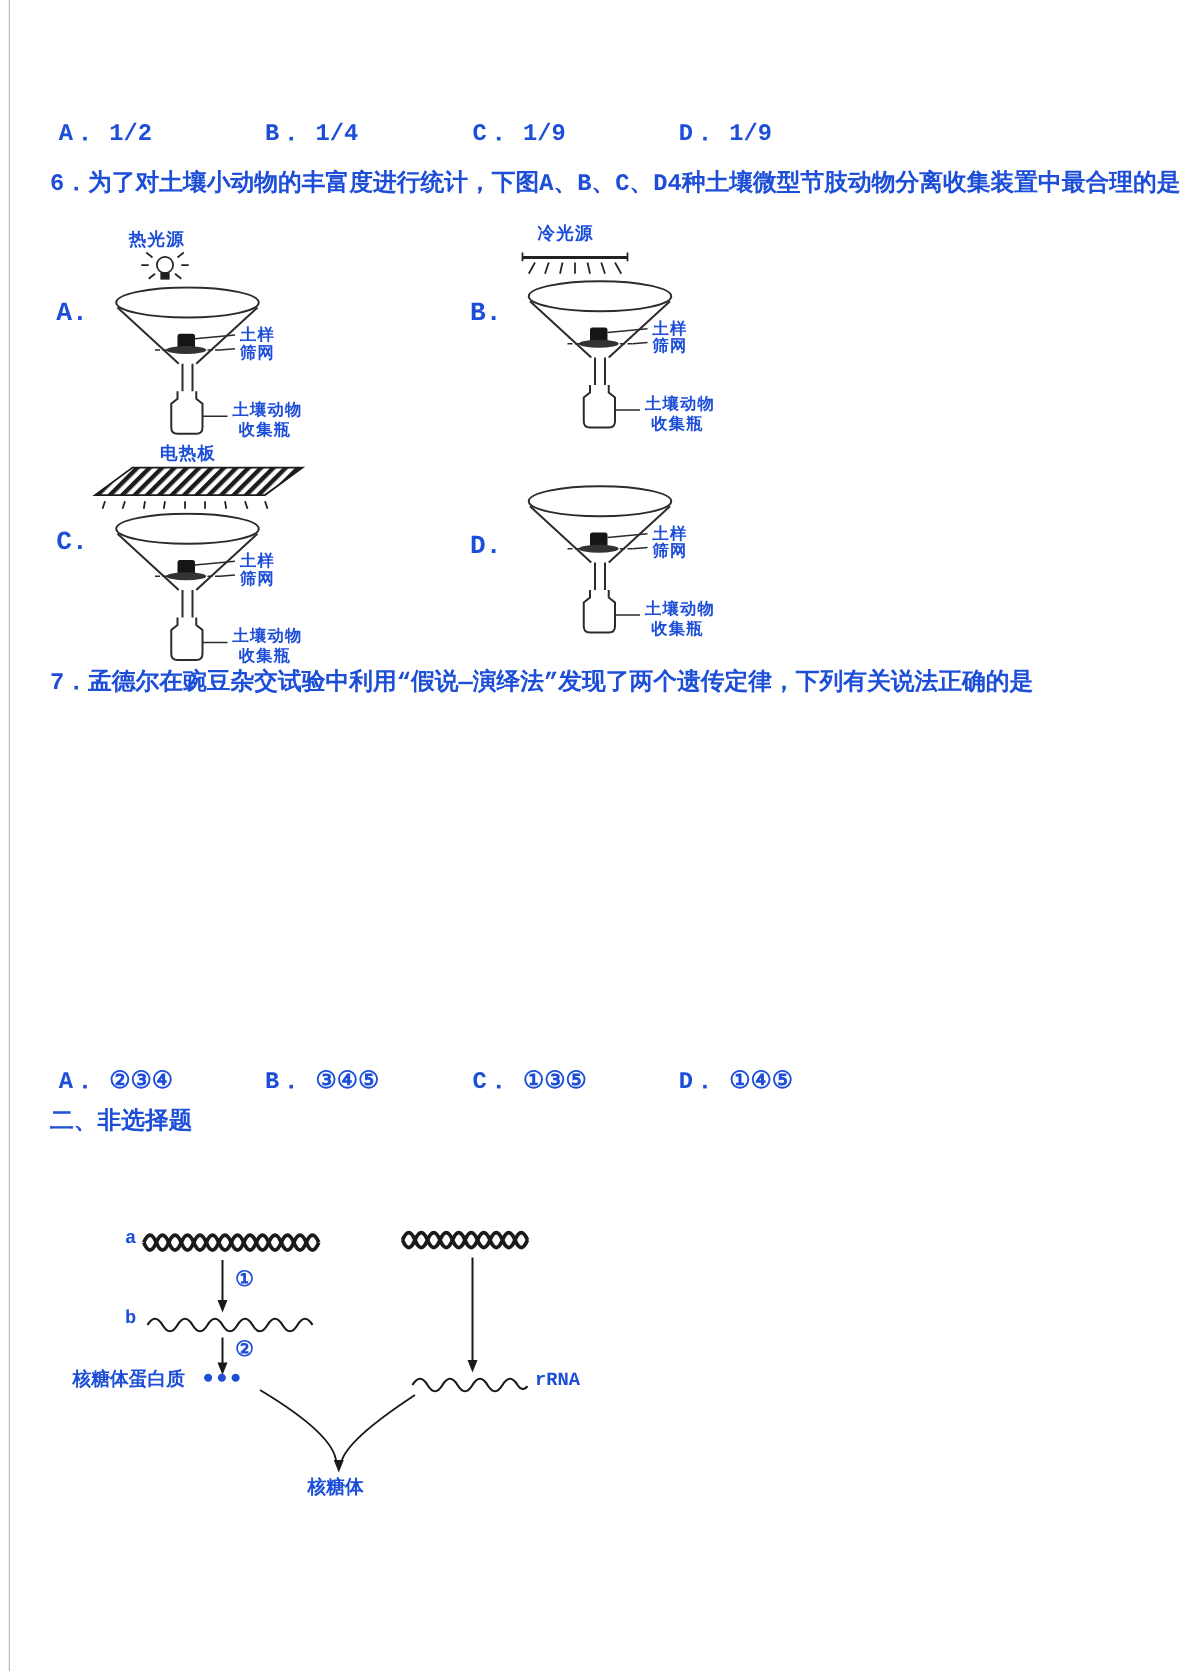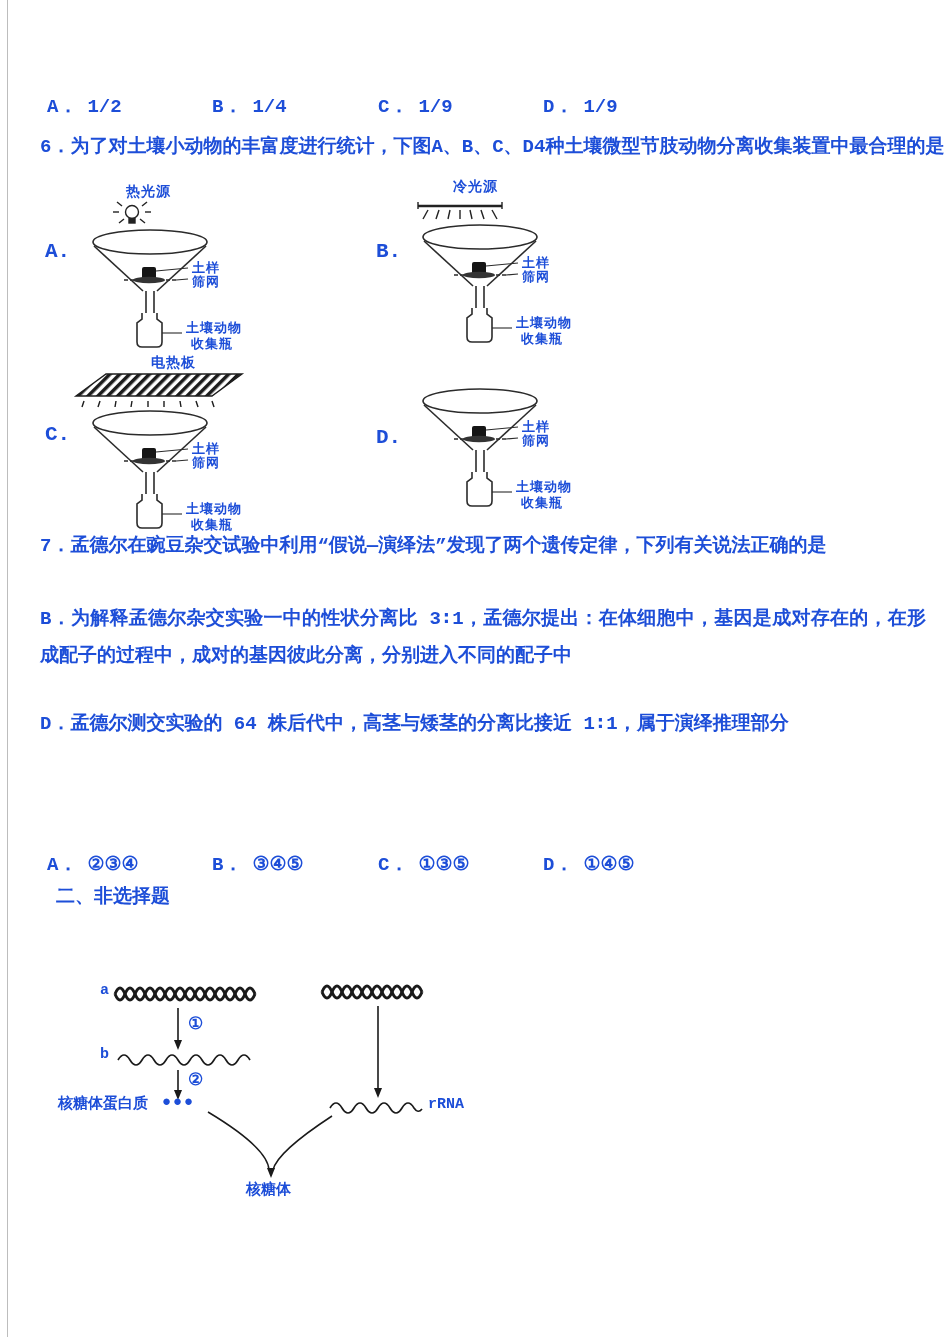--- a/index.html
+++ b/index.html
@@ -5,21 +5,21 @@
   html,body{margin:0;padding:0;background:#ffffff;}
   #page{position:relative;width:950px;height:1337px;background:#ffffff;overflow:hidden;
         font-family:Liberation Mono, monospace;color:#1d4ed8;font-weight:700;}
   .abs{position:absolute;}
   .line{white-space:nowrap;font-size:19px;}
   .para{font-size:19px;line-height:37px;text-align:justify;}
   .optcell{position:absolute;white-space:nowrap;font-size:19px;}
   .optcell .ltr{margin-right:10px;}
   .dev-letter{position:absolute;font-size:21px;}
   .apparatus{position:absolute;width:300px;height:175px;}
-  .src-label{position:absolute;font-size:14px;letter-spacing:1px;margin-left:23px;}
+  .src-label{position:absolute;font-size:14px;letter-spacing:1px;}
   .funnel-wrap{position:absolute;left:20px;width:230px;height:130px;}
   .plabel{position:absolute;font-size:13px;white-space:nowrap;letter-spacing:1px;}
   .dg-label{position:absolute;font-size:15px;white-space:nowrap;}
   .edge-line{position:absolute;left:7px;top:0;width:1px;height:1344px;background:#bdbdbd;}
   svg{display:block;}
 </style>
 </head>
 <body>
 
 <div id="page">
@@ -152,41 +152,35 @@
           <use href="#funnel"></use>
         </svg>
       <span class="plabel" style="left:102px;top:30px">土样</span>
       <span class="plabel" style="left:102px;top:44px">筛网</span>
       <span class="plabel" style="left:96px;top:90px">土壤动物</span>
       <span class="plabel" style="left:101px;top:106px">收集瓶</span>
     </div>
   </div>
 
   <div class="abs line" style="left:40px;top:532px">7．孟德尔在豌豆杂交试验中利用“假说—演绎法”发现了两个遗传定律，下列有关说法正确的是</div>
-  <div class="abs para" style="left:40px;top:601px;width:886px">
-    <span class="ltr">B．</span><span>为解释孟德尔杂交实验一中的性状分离比 3∶1，孟德尔提出：在体细胞中，基因是成对存在的，在形成配子的过程中，成对的基因彼此分离，分别进入不同的配子中</span>
-  </div>
-  <div class="abs line" style="left:40px;top:710px">
-    <span class="ltr">D．</span><span>孟德尔测交实验的 64 株后代中，高茎与矮茎的分离比接近 1∶1，属于演绎推理部分</span>
-  </div>
 
   <div class="optcell" style="left:47px;top:851px">
     <span class="ltr">A．</span><span>②③④</span>
   </div>
   <div class="optcell" style="left:212px;top:851px">
     <span class="ltr">B．</span><span>③④⑤</span>
   </div>
   <div class="optcell" style="left:378px;top:851px">
     <span class="ltr">C．</span><span>①③⑤</span>
   </div>
   <div class="optcell" style="left:543px;top:851px">
     <span class="ltr">D．</span><span>①④⑤</span>
   </div>
 
-  <div class="abs line" style="left:56px;top:883px">二、非选择题</div>
+  <div class="abs line" style="left:40px;top:883px">二、非选择题</div>
 
 
   <svg class="abs" style="left:60px;top:978px" width="480" height="235">
     <g stroke="#1a1a1a" fill="none">
 
       <g transform="translate(55,8)" stroke-width="3">
         <path d="M0,8 Q5,-4 10,8 Q15,20 20,8 Q25,-4 30,8 Q35,20 40,8 Q45,-4 50,8 Q55,20 60,8 Q65,-4 70,8 Q75,20 80,8 Q85,-4 90,8 Q95,20 100,8 Q105,-4 110,8 Q115,20 120,8 Q125,-4 130,8 Q135,20 140,8"></path>
         <path d="M0,8 Q5,20 10,8 Q15,-4 20,8 Q25,20 30,8 Q35,-4 40,8 Q45,20 50,8 Q55,-4 60,8 Q65,20 70,8 Q75,-4 80,8 Q85,20 90,8 Q95,-4 100,8 Q105,20 110,8 Q115,-4 120,8 Q125,20 130,8 Q135,-4 140,8"></path>
       </g>
 

